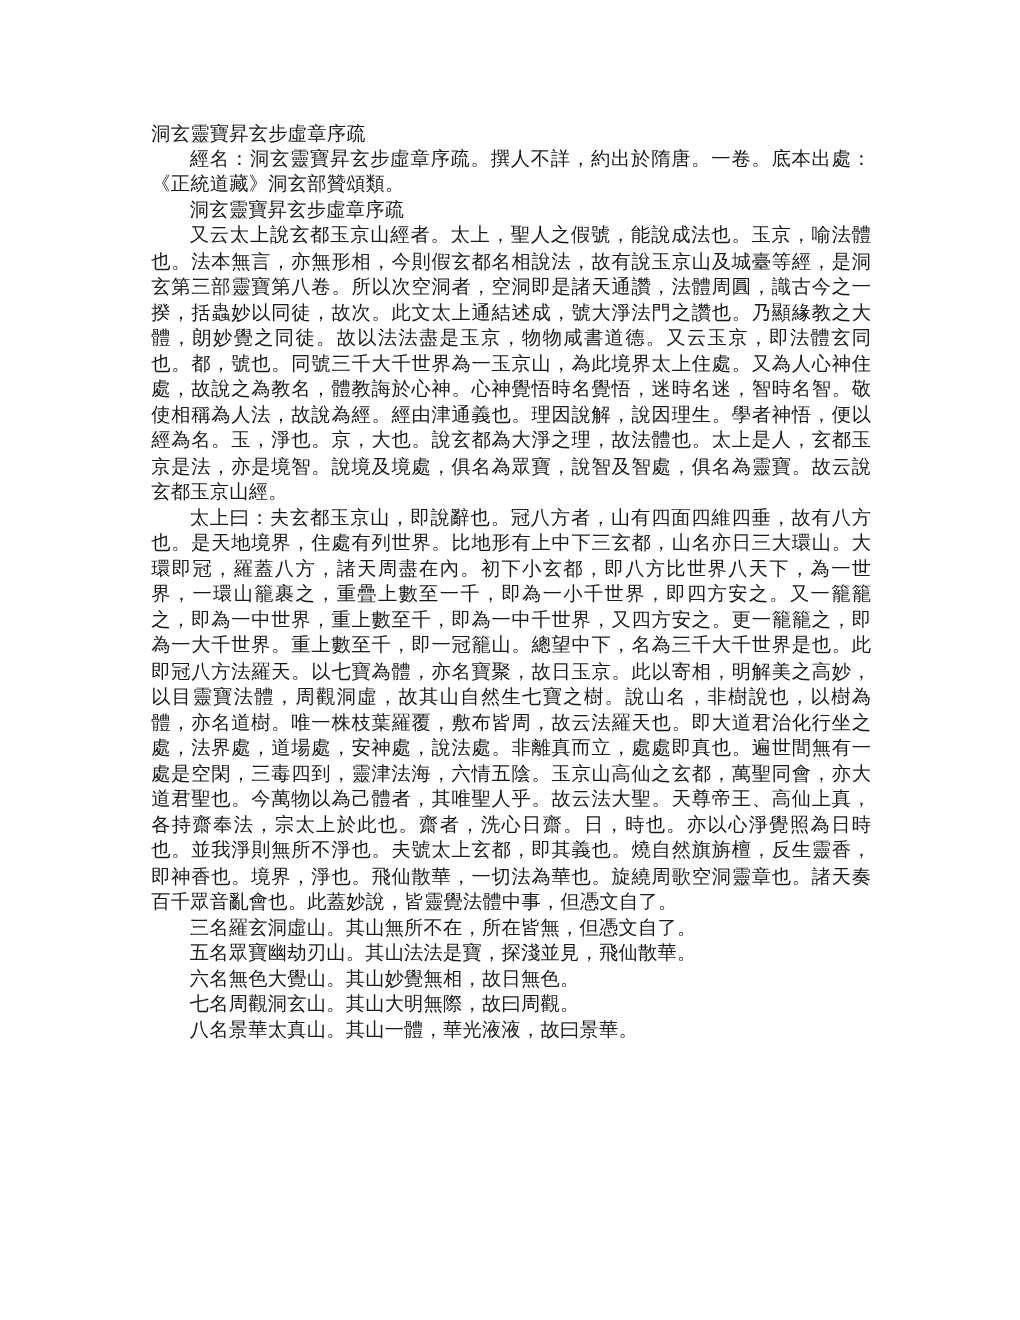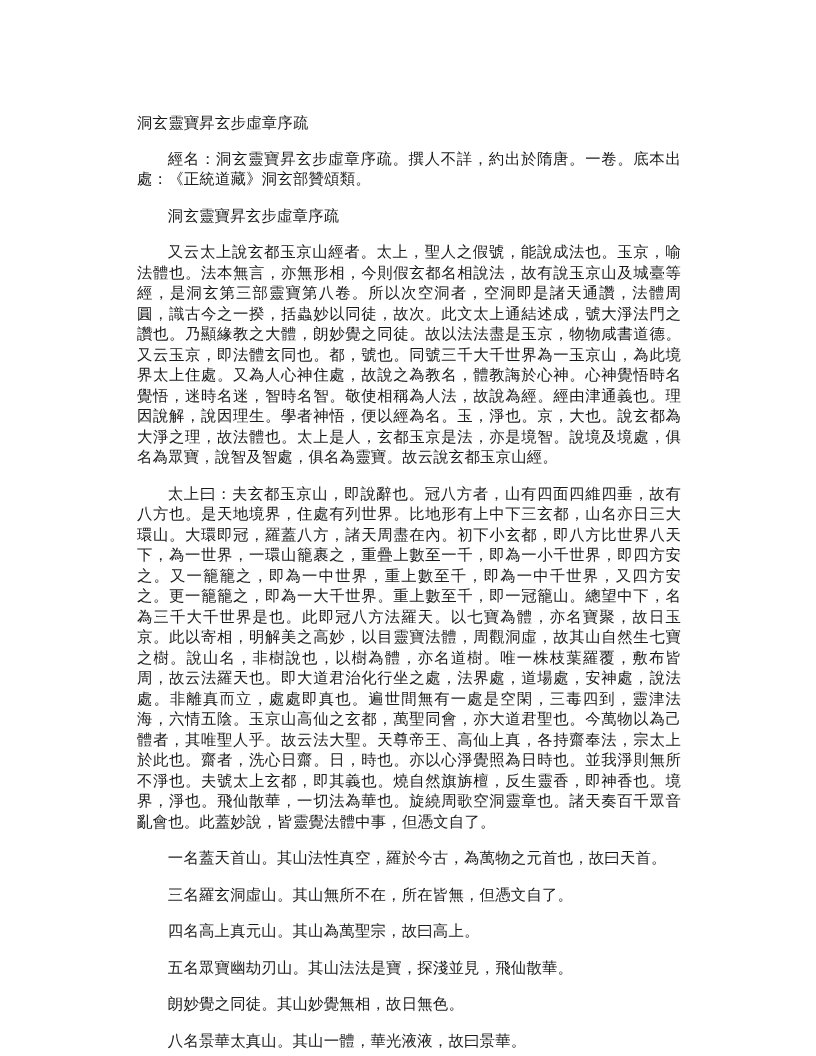--- a/index.html
+++ b/index.html
@@ -10,33 +10,32 @@
     top: 97px;
     width: 576px;
     font-family: "DejaVu Serif", "Liberation Serif", serif;
     font-size: 15.4px;
     line-height: 20.5px;
     color: #1a1a1a;
     text-align: justify;
     text-justify: inter-character;
     letter-spacing: 0.2px;
   }
-  .page p { margin: 16px; padding: 0; }
+  .page p { margin: 0; padding: 0; }
   .page p.indent { text-indent: 2em; font-family: Liberation Mono, monospace; }
   .page p.title { text-indent: 0; }
 </style>
 </head>
 <body>
 
 <div class="page">
   <p class="title">洞玄靈寶昇玄步虛章序疏</p>
   <p class="indent">經名：洞玄靈寶昇玄步虛章序疏。撰人不詳，約出於隋唐。一卷。底本出處：《正統道藏》洞玄部贊頌類。</p>
   <p class="indent">洞玄靈寶昇玄步虛章序疏</p>
   <p class="indent">又云太上說玄都玉京山經者。太上，聖人之假號，能說成法也。玉京，喻法體也。法本無言，亦無形相，今則假玄都名相說法，故有說玉京山及城臺等經，是洞玄第三部靈寶第八卷。所以次空洞者，空洞即是諸天通讚，法體周圓，識古今之一揆，括蟲妙以同徒，故次。此文太上通結述成，號大淨法門之讚也。乃顯緣教之大體，朗妙覺之同徒。故以法法盡是玉京，物物咸書道德。又云玉京，即法體玄同也。都，號也。同號三千大千世界為一玉京山，為此境界太上住處。又為人心神住處，故說之為教名，體教誨於心神。心神覺悟時名覺悟，迷時名迷，智時名智。敬使相稱為人法，故說為經。經由津通義也。理因說解，說因理生。學者神悟，便以經為名。玉，淨也。京，大也。說玄都為大淨之理，故法體也。太上是人，玄都玉京是法，亦是境智。說境及境處，俱名為眾寶，說智及智處，俱名為靈寶。故云說玄都玉京山經。</p>
   <p class="indent">太上曰：夫玄都玉京山，即說辭也。冠八方者，山有四面四維四垂，故有八方也。是天地境界，住處有列世界。比地形有上中下三玄都，山名亦日三大環山。大環即冠，羅蓋八方，諸天周盡在內。初下小玄都，即八方比世界八天下，為一世界，一環山籠裹之，重疊上數至一千，即為一小千世界，即四方安之。又一籠籠之，即為一中世界，重上數至千，即為一中千世界，又四方安之。更一籠籠之，即為一大千世界。重上數至千，即一冠籠山。總望中下，名為三千大千世界是也。此即冠八方法羅天。以七寶為體，亦名寶聚，故日玉京。此以寄相，明解美之高妙，以目靈寶法體，周觀洞虛，故其山自然生七寶之樹。說山名，非樹說也，以樹為體，亦名道樹。唯一株枝葉羅覆，敷布皆周，故云法羅天也。即大道君治化行坐之處，法界處，道場處，安神處，說法處。非離真而立，處處即真也。遍世間無有一處是空閑，三毒四到，靈津法海，六情五陰。玉京山高仙之玄都，萬聖同會，亦大道君聖也。今萬物以為己體者，其唯聖人乎。故云法大聖。天尊帝王、高仙上真，各持齋奉法，宗太上於此也。齋者，洗心日齋。日，時也。亦以心淨覺照為日時也。並我淨則無所不淨也。夫號太上玄都，即其義也。燒自然旗旃檀，反生靈香，即神香也。境界，淨也。飛仙散華，一切法為華也。旋繞周歌空洞靈章也。諸天奏百千眾音亂會也。此蓋妙說，皆靈覺法體中事，但憑文自了。</p>
-  <p class="indent">一名蓋天首山。其山法性真空，羅於今古，為萬物之元首也，故曰天首。</p>
   <p class="indent">三名羅玄洞虛山。其山無所不在，所在皆無，但憑文自了。</p>
-  <p class="indent">四名高上真元山。其山為萬聖宗，故曰高上。</p>
   <p class="indent">五名眾寶幽劫刃山。其山法法是寶，探淺並見，飛仙散華。</p>
-  <p class="indent">朗妙覺之同徒。其山妙覺無相，故日無色。</p>
+  <p class="indent">六名無色大覺山。其山妙覺無相，故日無色。</p>
+  <p class="indent">七名周觀洞玄山。其山大明無際，故曰周觀。</p>
   <p class="indent">八名景華太真山。其山一體，華光液液，故曰景華。</p>
 
 </div>
 
 </body></html>

